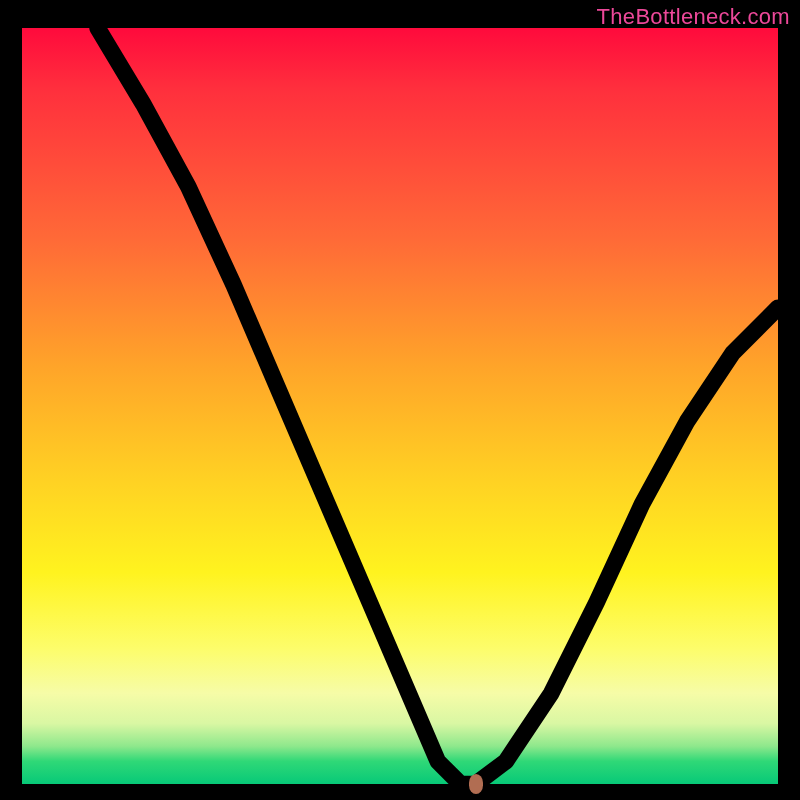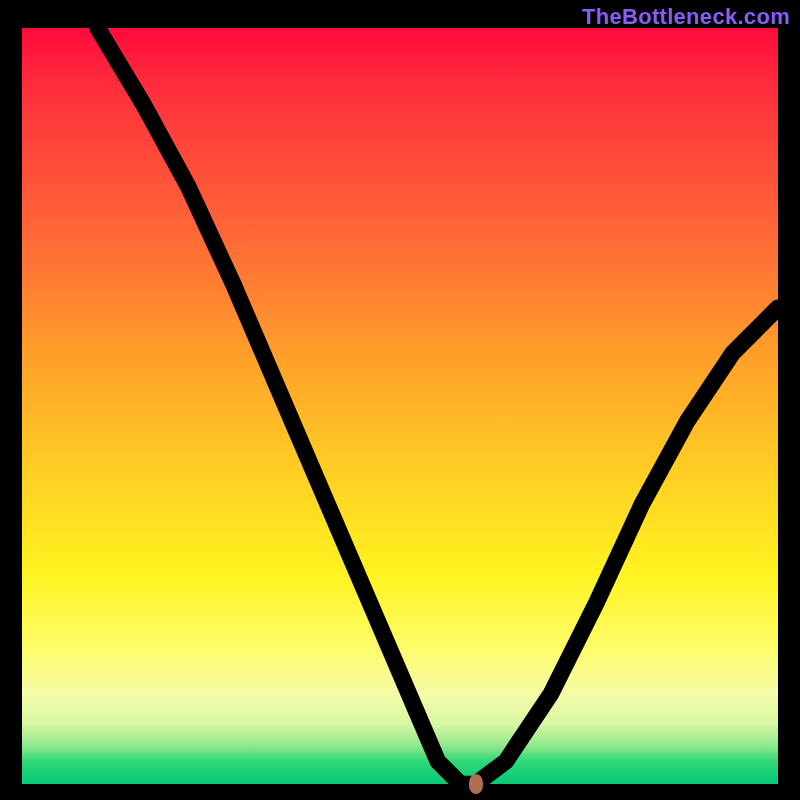--- a/index.html
+++ b/index.html
@@ -14,23 +14,23 @@
   .frame {
     position: relative;
     width: 800px;
     height: 800px;
     background: #000;
   }
   .watermark {
     position: absolute;
     top: 4px;
     right: 10px;
-    color: #8b5cf6;
+    color: #ec4899;
     font-size: 22px;
-    font-weight: 700;
+    font-weight: 400;
     letter-spacing: 0.3px;
     z-index: 10;
   }
   .plot-area {
     position: absolute;
     left: 22px;
     top: 28px;
     width: 756px;
     height: 756px;
   }

